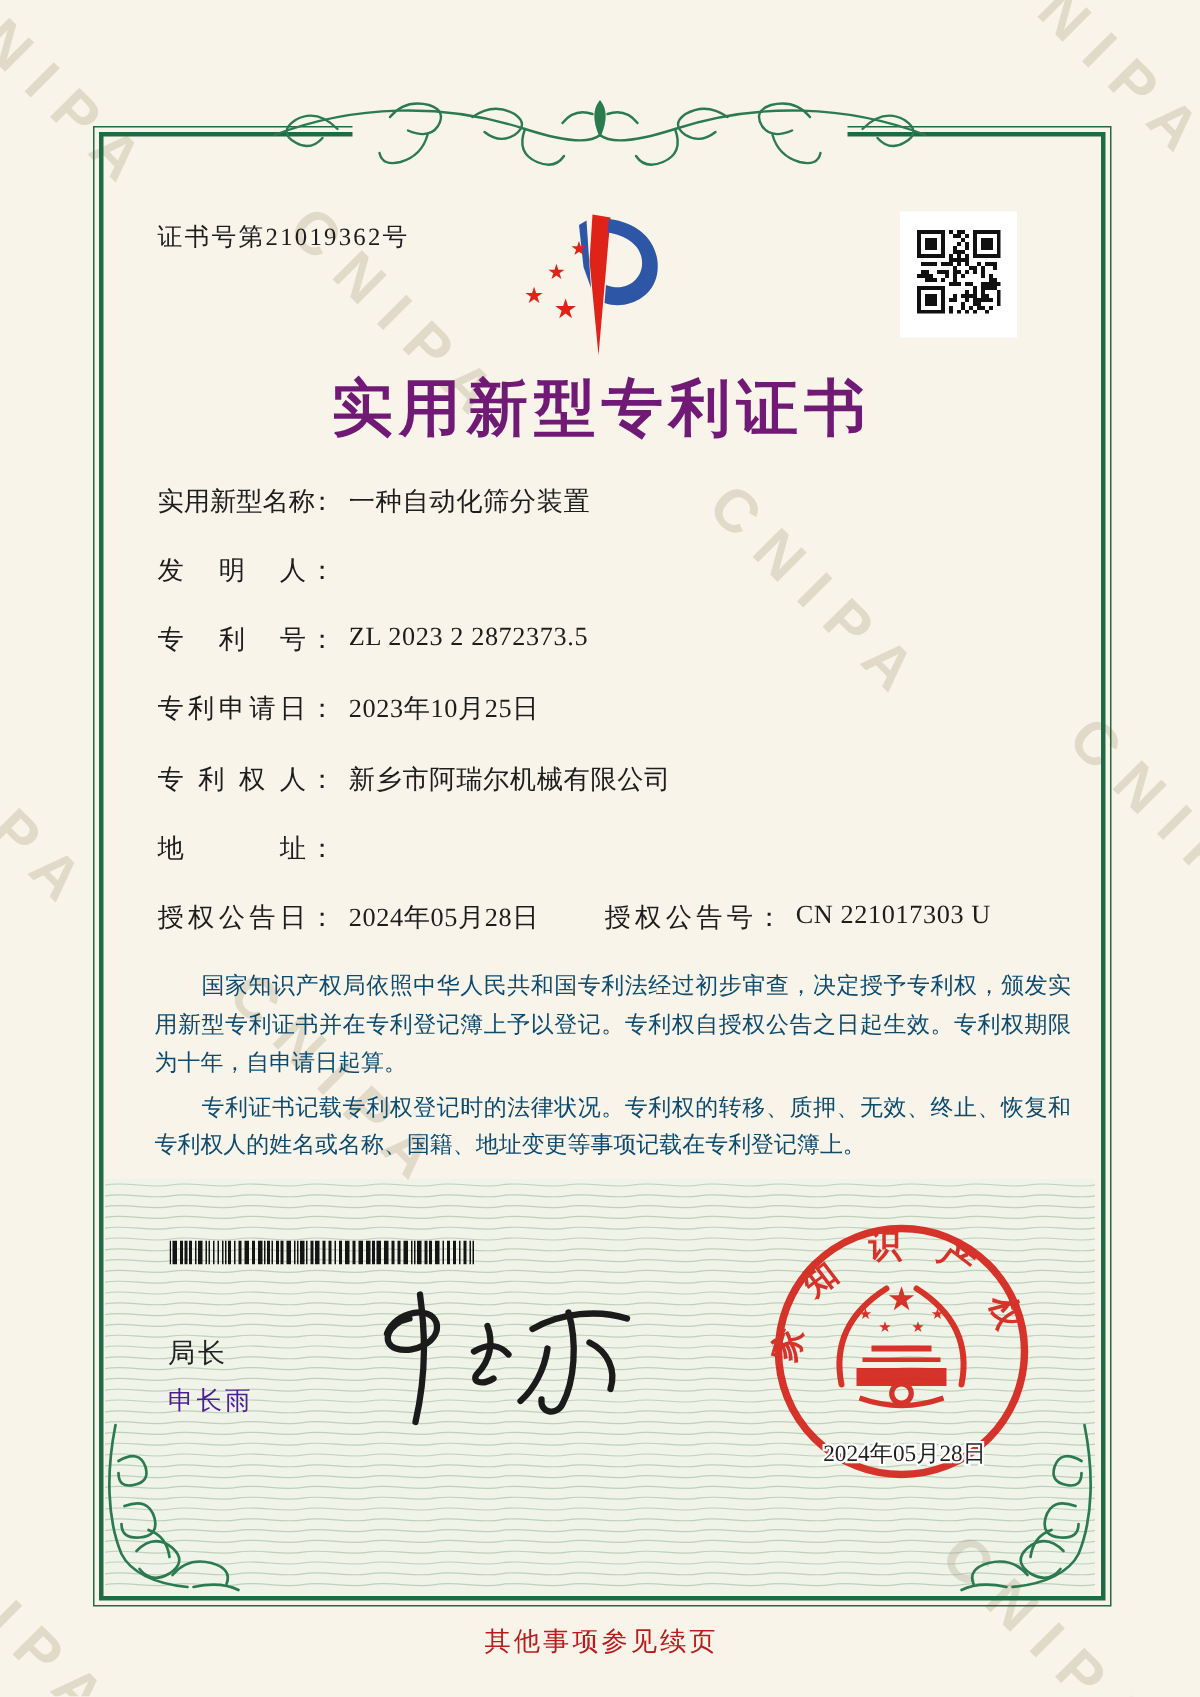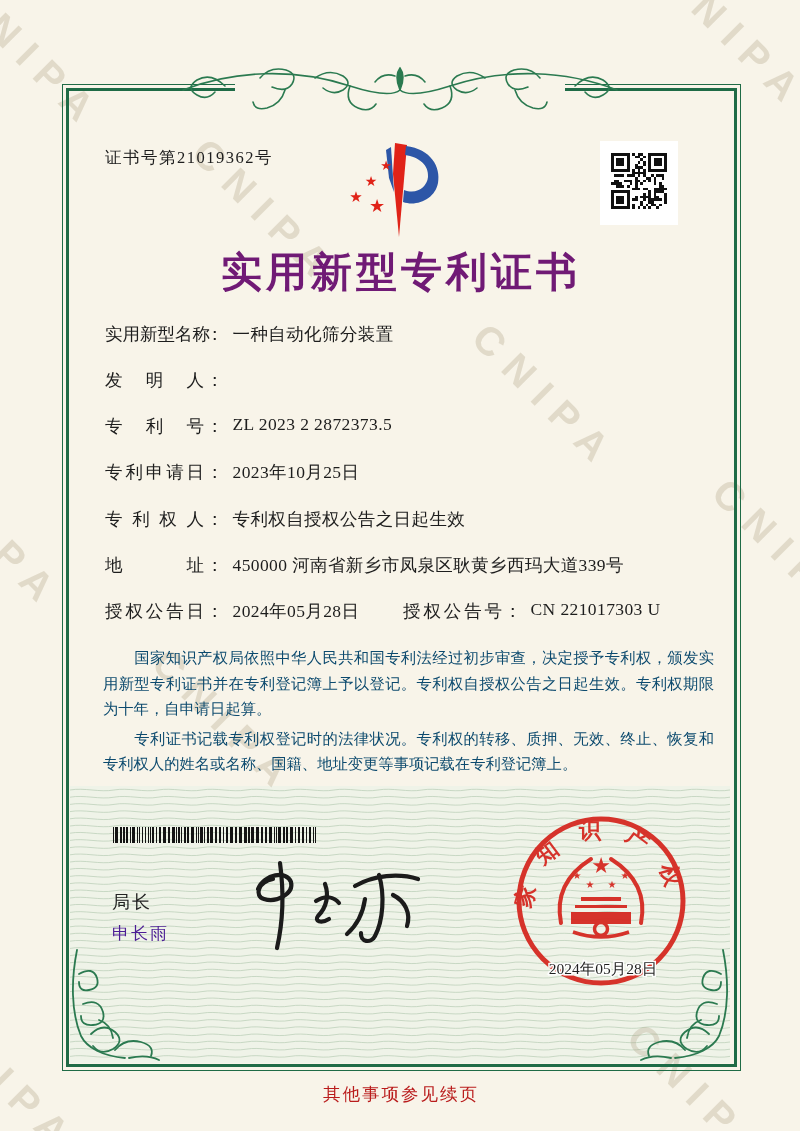--- a/index.html
+++ b/index.html
@@ -428,29 +428,28 @@
         <span class="fvalue">2023年10月25日</span>
       </div>
       <div class="frow" style="top: 507px;">
         <span class="flabel">
           <span>专</span>
           <span>利</span>
           <span>权</span>
           <span>人</span>
         </span>
         <span class="fcolon">：</span>
-        <span class="fvalue">专利权自授权公告之日起生效</span>
+        <span class="fvalue">新乡市阿瑞尔机械有限公司</span>
       </div>
       <div class="frow" style="top: 553px;">
         <span class="flabel">
           <span>地</span>
           <span>址</span>
         </span>
         <span class="fcolon">：</span>
-        <span class="fvalue">450000 河南省新乡市凤泉区耿黄乡西玛大道339号</span>
       </div>
       <div class="frow" style="top: 599px;">
         <span class="flabel">
           <span>授</span>
           <span>权</span>
           <span>公</span>
           <span>告</span>
           <span>日</span>
         </span>
         <span class="fcolon">：</span>

